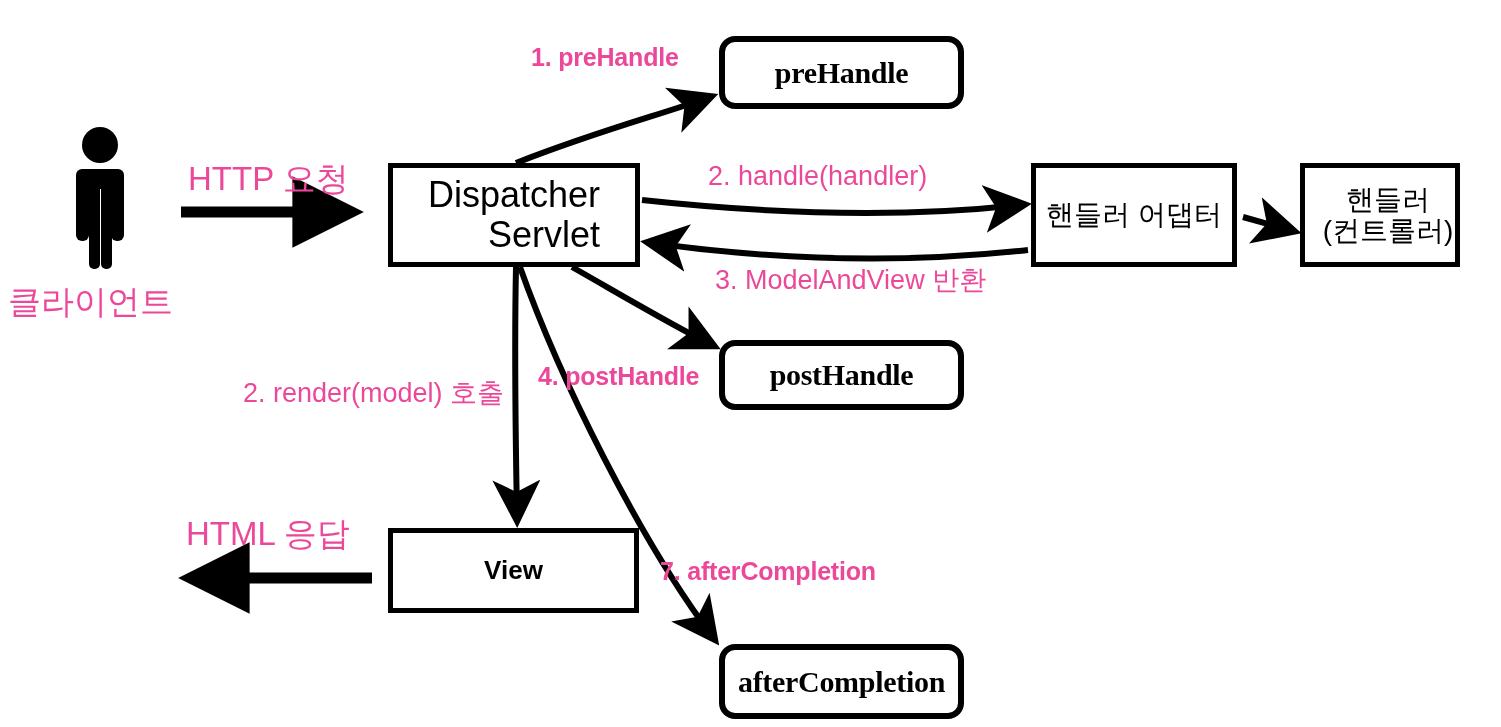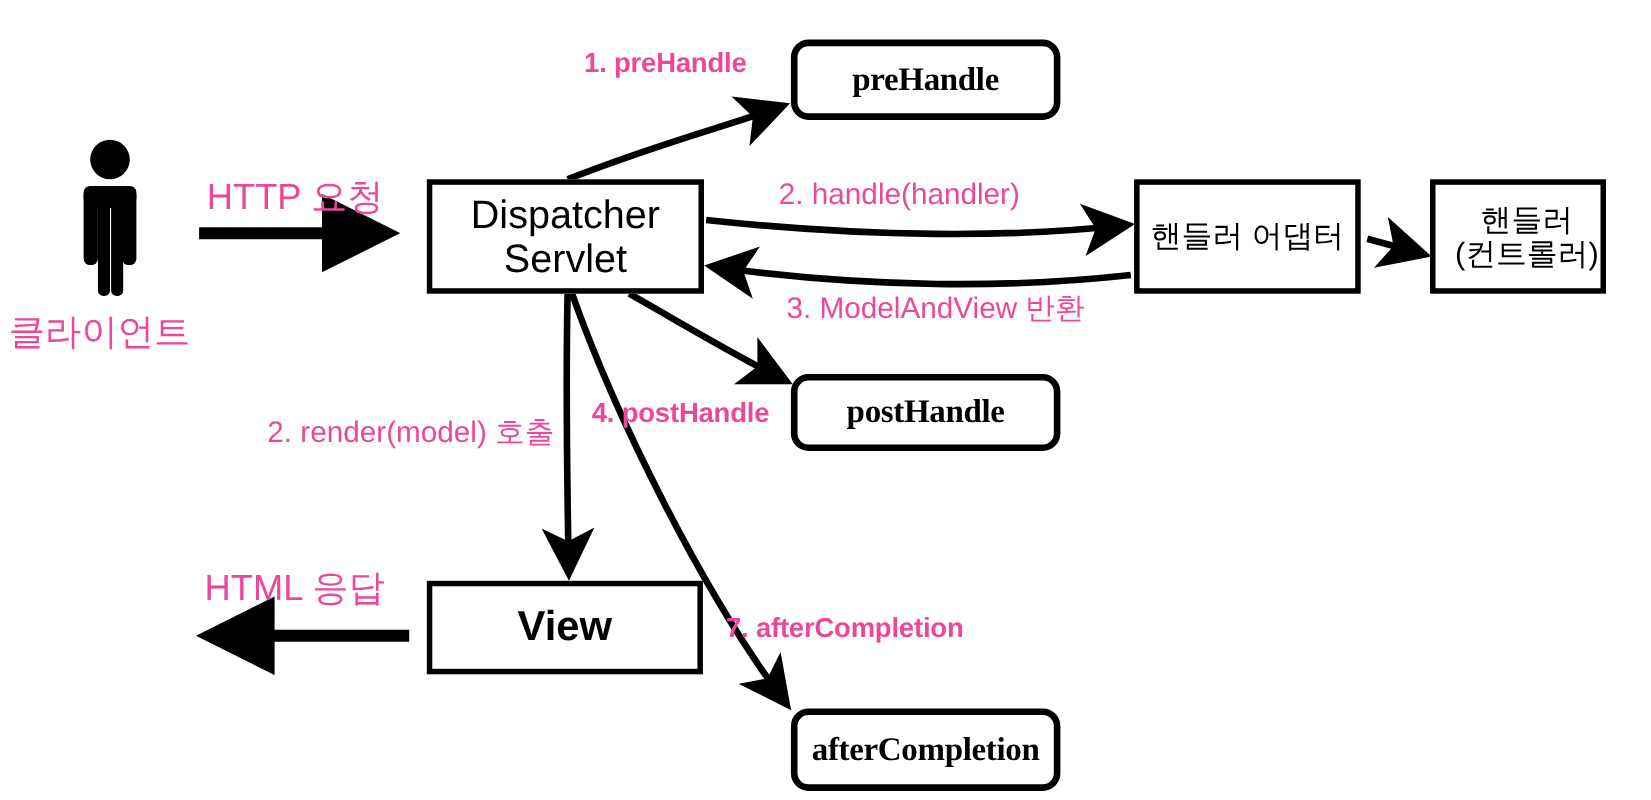--- a/index.html
+++ b/index.html
@@ -58,21 +58,21 @@
     font-size: 30px;
     font-weight: bold;
     letter-spacing: -0.3px;
   }
   .n-adapter .label,
   .n-handler .label {
     font-size: 28px;
     font-weight: 400;
   }
   .n-view .label {
-    font-size: 38px;
+    font-size: 26px;
     font-weight: bold;
   }
   .caption {
     position: absolute;
     color: #ec4899;
     z-index: 4;
     white-space: nowrap;
   }
   .caption.gray-plain {
     font-size: 27px;
@@ -131,21 +131,21 @@
       <circle cx="40" cy="20" r="18" fill="#000000"></circle>
       <rect x="16" y="44" width="48" height="20" rx="9" fill="#000000"></rect>
       <rect x="16" y="44" width="13" height="72" rx="6" fill="#000000"></rect>
       <rect x="51" y="44" width="13" height="72" rx="6" fill="#000000"></rect>
       <rect x="29" y="56" width="11" height="88" rx="5" fill="#000000"></rect>
       <rect x="41" y="56" width="11" height="88" rx="5" fill="#000000"></rect>
     </svg>
   </div>
   <div class="caption big" style="left:8px; top:280px; width:155px; text-align:center;">클라이언트</div>
 
-  <div class="node rect n-dispatcher" style="left:388px; top:163px; width:252px; height:104px;">
+  <div class="node rect n-dispatcher" style="left:388px; top:163px; width:252px; height:104px;text-align:right;">
     <span class="label">Dispatcher
 Servlet</span>
   </div>
 
   <div class="node round n-prehandle" style="left:719px; top:36px; width:245px; height:73px;">
     <span class="label">preHandle</span>
   </div>
 
   <div class="node round n-posthandle" style="left:719px; top:340px; width:245px; height:70px;">
     <span class="label">postHandle</span>

